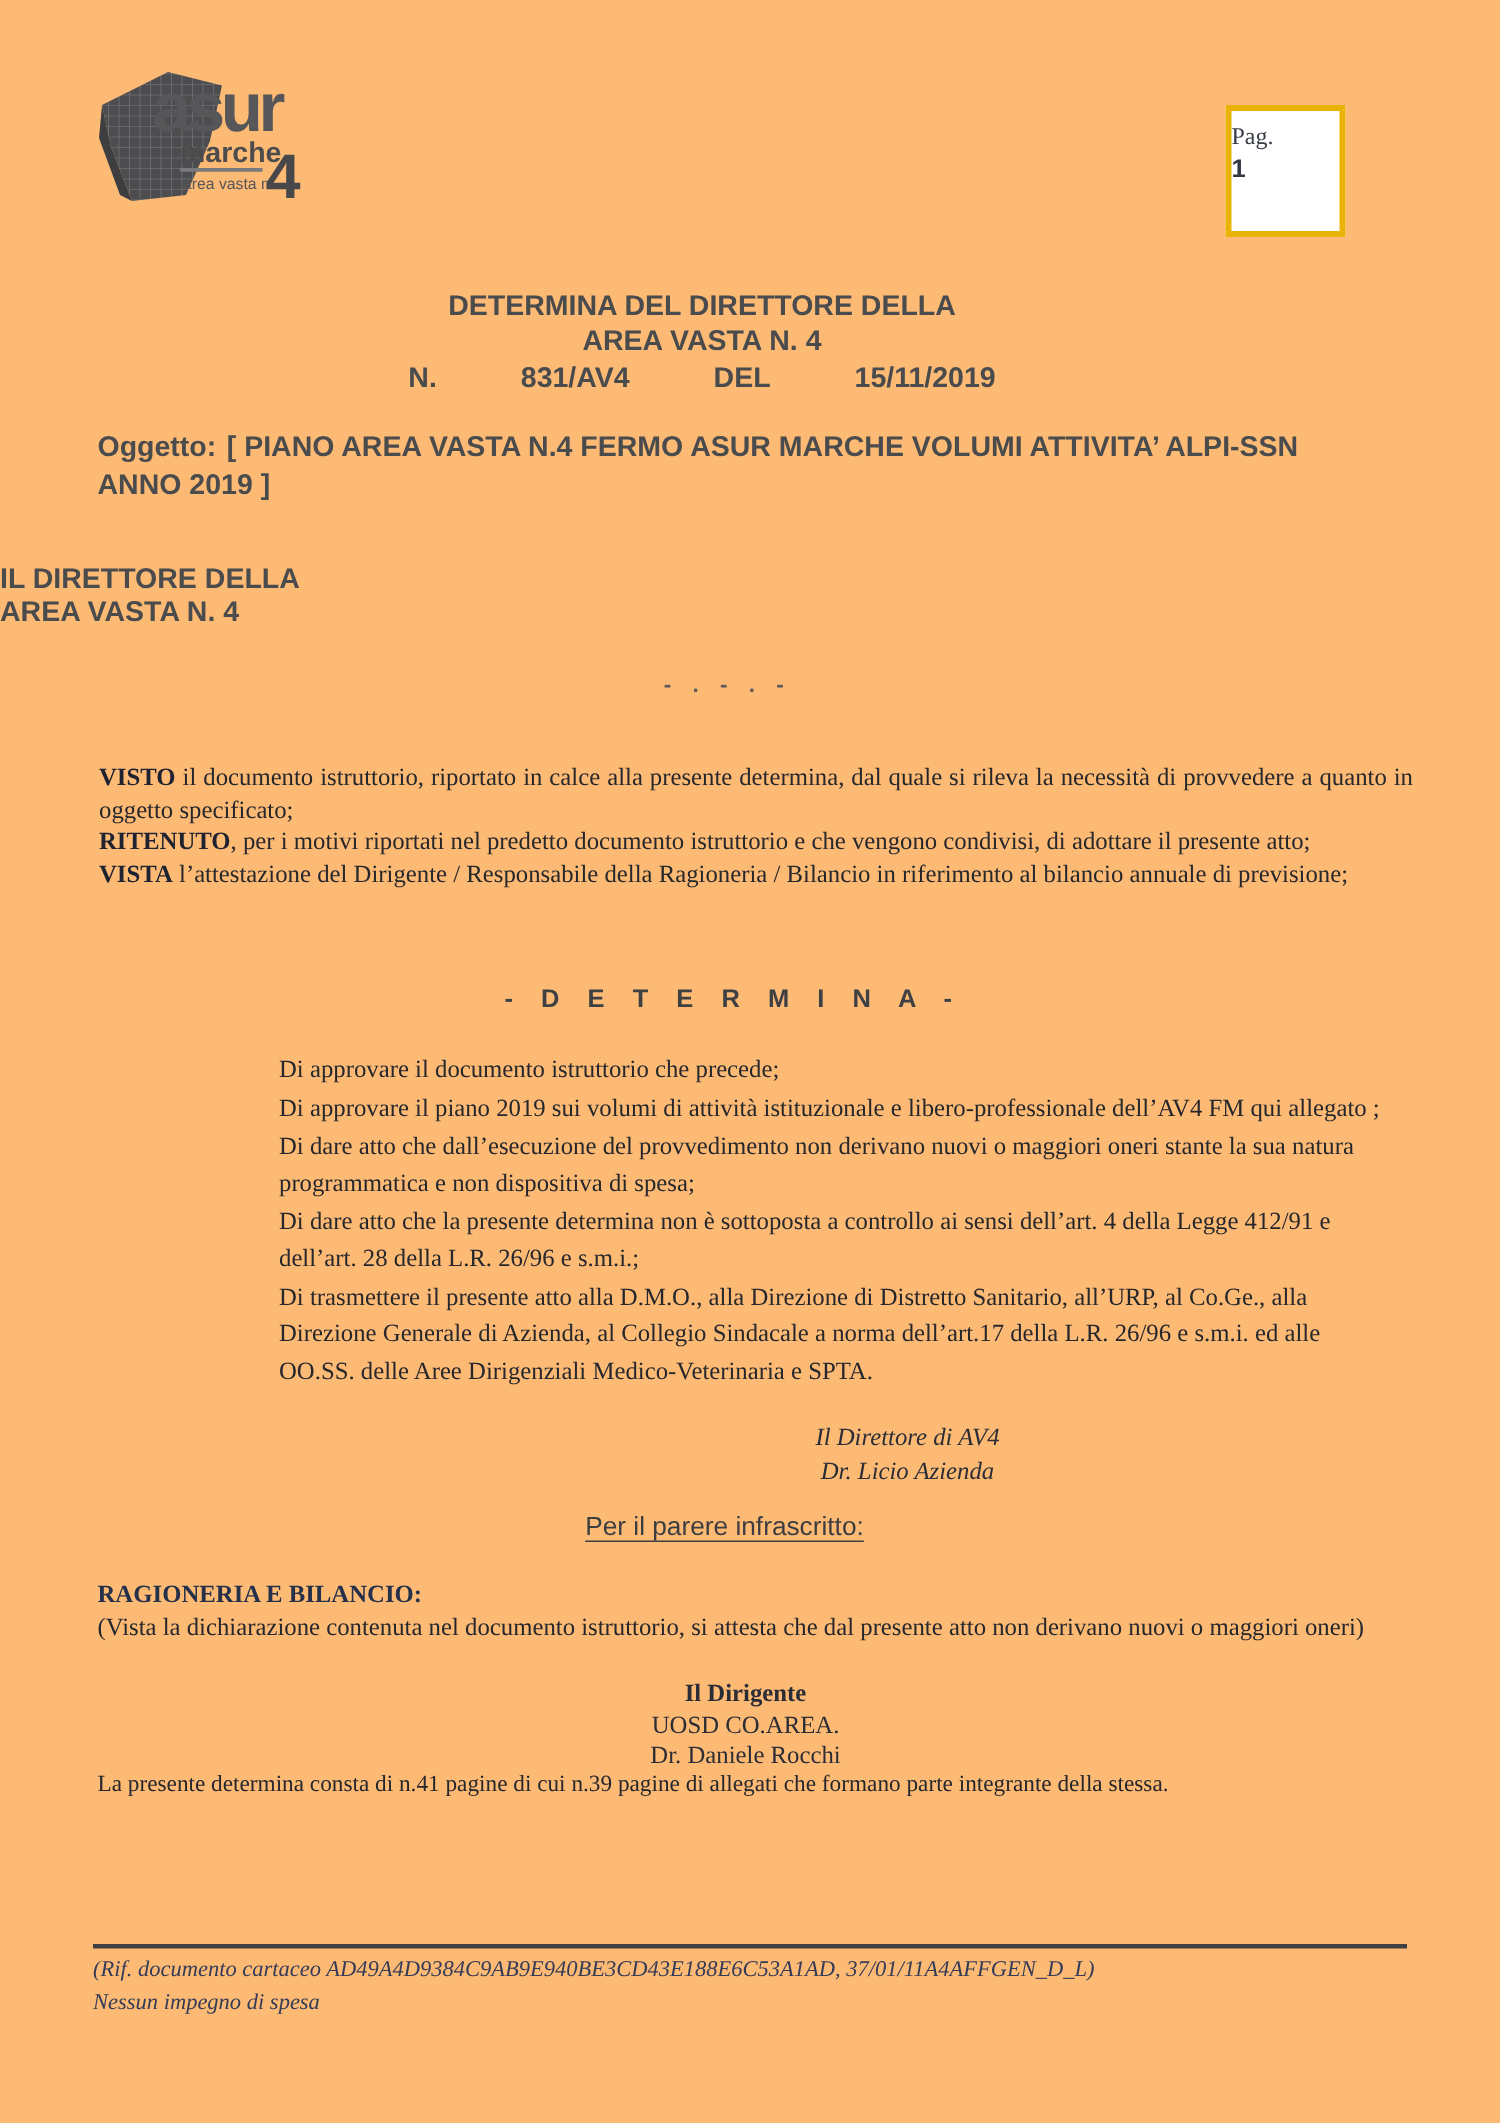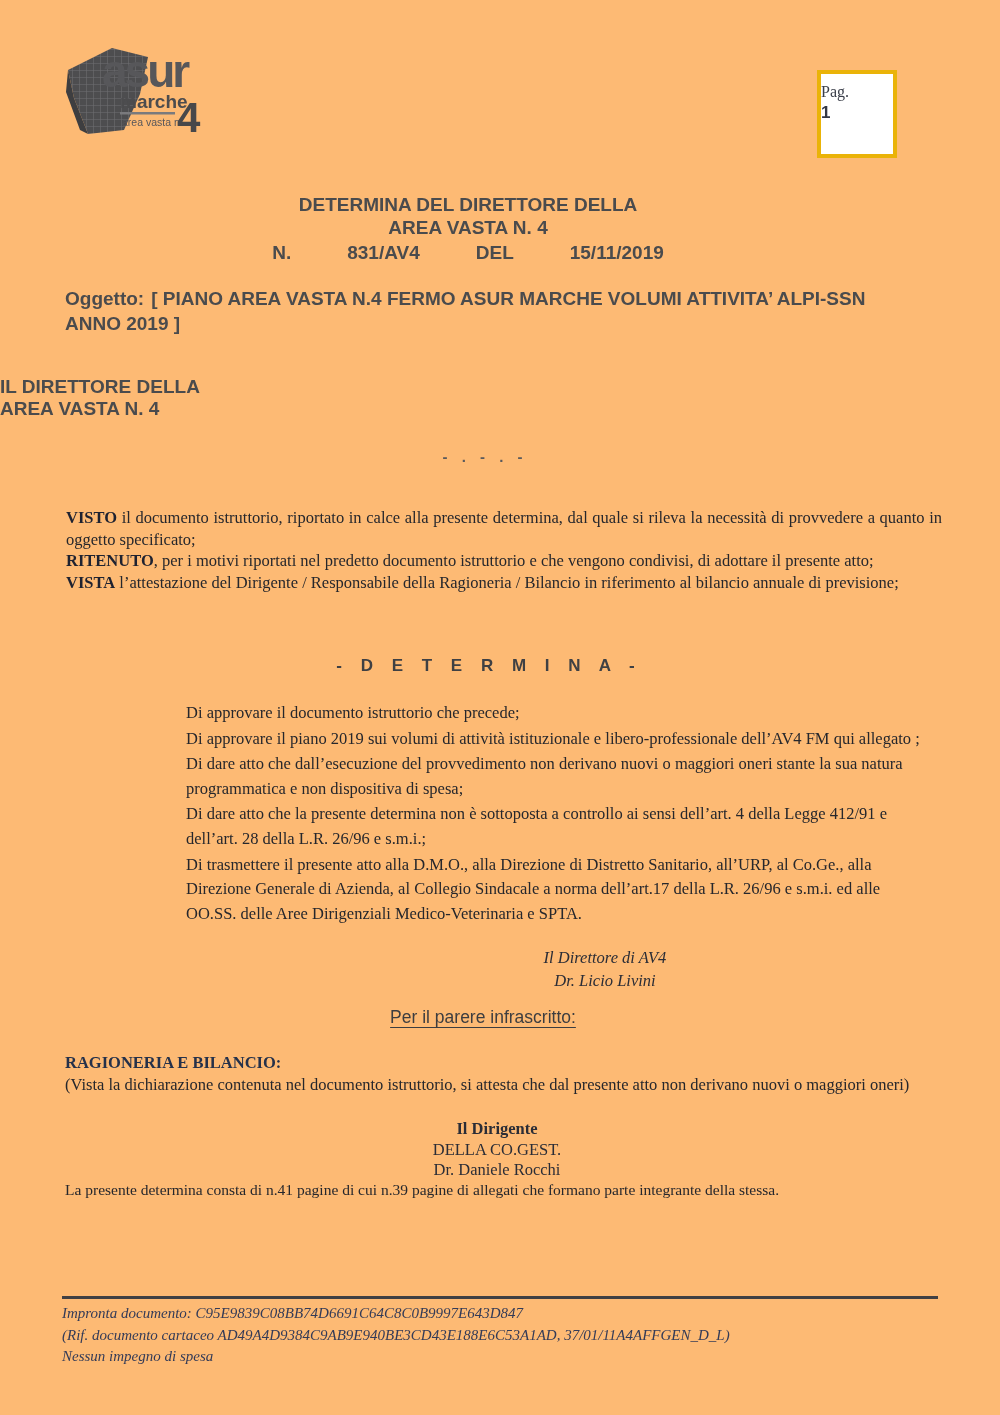--- a/index.html
+++ b/index.html
@@ -160,39 +160,38 @@
   <div class="det-list serif">
     <p>Di approvare il documento istruttorio che precede;</p>
     <p>Di approvare il piano 2019 sui volumi di attività istituzionale e libero-professionale dell’AV4 FM qui allegato ;</p>
     <p>Di dare atto che dall’esecuzione del provvedimento non derivano nuovi o maggiori oneri stante la sua natura programmatica e non dispositiva di spesa;</p>
     <p>Di dare atto che la presente determina non è sottoposta a controllo ai sensi dell’art. 4 della Legge 412/91 e dell’art. 28 della L.R. 26/96 e s.m.i.;</p>
     <p>Di trasmettere il presente atto alla D.M.O., alla Direzione di Distretto Sanitario, all’URP, al Co.Ge., alla Direzione Generale di Azienda,  al Collegio Sindacale a norma dell’art.17 della L.R. 26/96 e s.m.i. ed alle OO.SS. delle Aree Dirigenziali Medico-Veterinaria e SPTA.</p>
   </div>
 
   <div class="sig-direttore serif">
     <div>Il Direttore di AV4</div>
-    <div>Dr. Licio Livini</div>
+    <div>Dr. Licio Azienda</div>
   </div>
 
   <div class="parere sans">
     <span>Per il parere infrascritto:</span>
   </div>
 
   <div class="ragioneria serif">
     <p class="rag-head">RAGIONERIA E BILANCIO:</p>
     <p>(Vista la dichiarazione contenuta nel documento istruttorio, si attesta che dal presente atto non derivano nuovi o maggiori oneri)</p>
   </div>
 
   <div class="sig-dirigente serif">
     <div class="bold">Il Dirigente</div>
-    <div>DELLA  CO.GEST.</div>
+    <div>UOSD  CO.AREA.</div>
     <div>Dr. Daniele Rocchi</div>
   </div>
 
   <div class="nota-pagine serif">La presente determina consta di n.41 pagine di cui n.39 pagine di allegati che formano parte integrante della stessa.</div>
 
   <div class="footer serif">
-    <p>Impronta documento: C95E9839C08BB74D6691C64C8C0B9997E643D847</p>
     <p>(Rif. documento cartaceo AD49A4D9384C9AB9E940BE3CD43E188E6C53A1AD, 37/01/11A4AFFGEN_D_L)</p>
     <p>Nessun impegno di spesa</p>
   </div>
 
 </div>
 
 </body></html>

